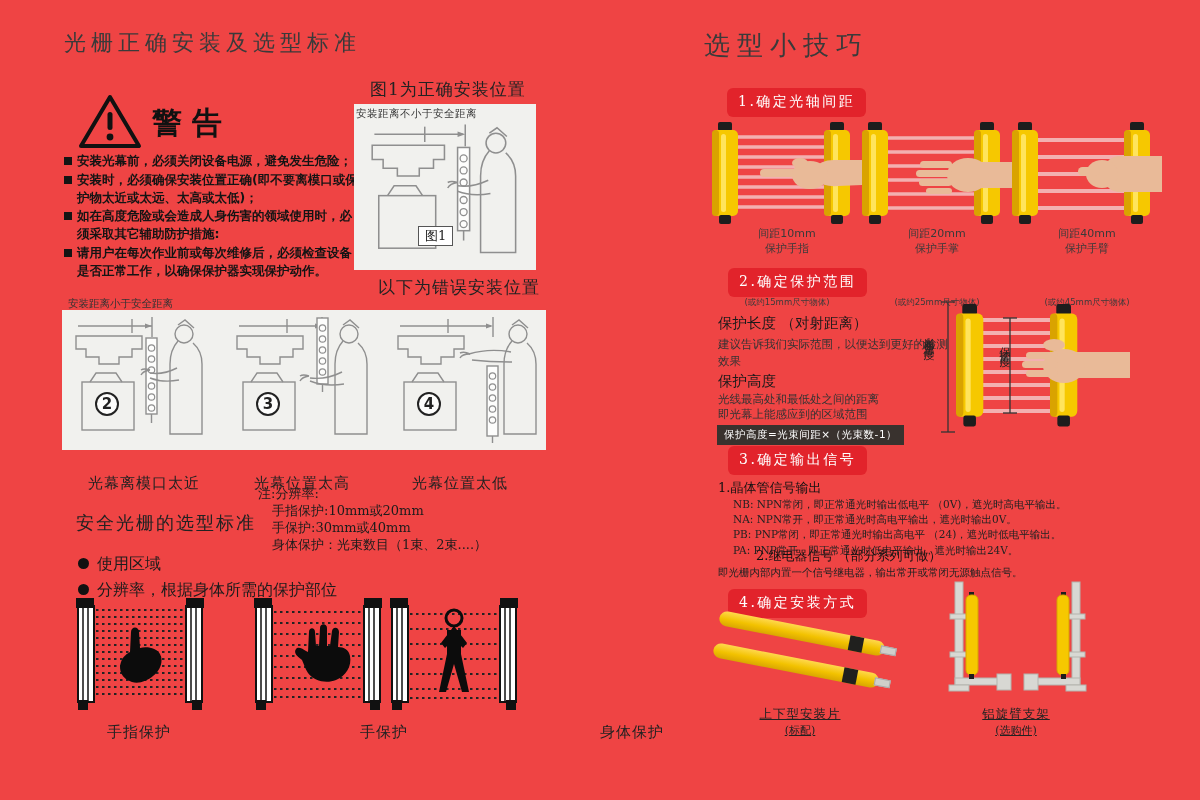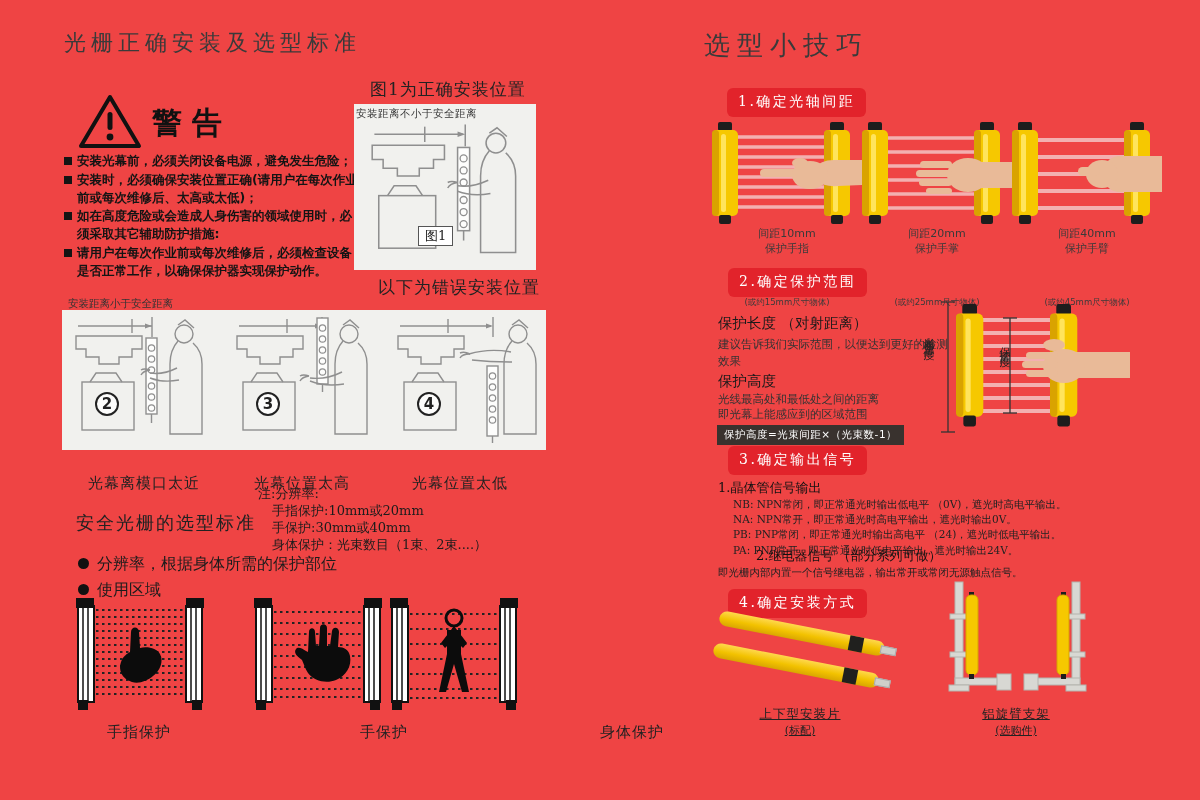--- a/index.html
+++ b/index.html
@@ -103,21 +103,21 @@
   </div>
   <div class="abs warn-word serif">警告</div>
 
   <div class="abs warn-list">
     <div class="warn-item">
         <span class="sq"></span>
         <span>安装光幕前，必须关闭设备电源，避免发生危险；</span>
       </div>
     <div class="warn-item">
         <span class="sq"></span>
-        <span>安装时，必须确保安装位置正确(请用户在每次作业前或每次维修后、太高或太低)；</span>
+        <span>安装时，必须确保安装位置正确(即不要离模口或保护物太近或太远、太高或太低)；</span>
       </div>
     <div class="warn-item">
         <span class="sq"></span>
         <span>如在高度危险或会造成人身伤害的领域使用时，必须采取其它辅助防护措施:</span>
       </div>
     <div class="warn-item">
         <span class="sq"></span>
         <span>请用户在每次作业前或每次维修后，必须检查设备是否正常工作，以确保保护器实现保护动作。</span>
       </div>
   </div>
@@ -266,22 +266,22 @@
   <div class="abs wrong-cap serif" style="left:412px">光幕位置太低</div>
 
   <div class="abs sel-head serif">安全光栅的选型标准</div>
   <div class="abs sel-note serif">
     <div>注:分辨率:</div>
     <div class="ind">手指保护:10mm或20mm</div>
     <div class="ind">手保护:30mm或40mm</div>
     <div class="ind">身体保护：光束数目（1束、2束....）</div>
   </div>
   <div class="abs sel-bullets serif">
+    <div><span class="dot"></span><span>使用区域</span></div>
     <div><span class="dot"></span><span>分辨率，根据身体所需的保护部位</span></div>
-    <div><span class="dot"></span><span>使用区域</span></div>
   </div>
 
   <div class="abs grid-fig" style="left:74px">
     <svg width="132" height="116" viewBox="0 0 132 116">
       <g stroke="#222" stroke-width="2" stroke-dasharray="2.5,3.5">
         <line x1="22" y1="12" x2="110" y2="12"></line>
           <line x1="22" y1="19" x2="110" y2="19"></line>
           <line x1="22" y1="26" x2="110" y2="26"></line>
         <line x1="22" y1="33" x2="110" y2="33"></line>
           <line x1="22" y1="40" x2="110" y2="40"></line>

